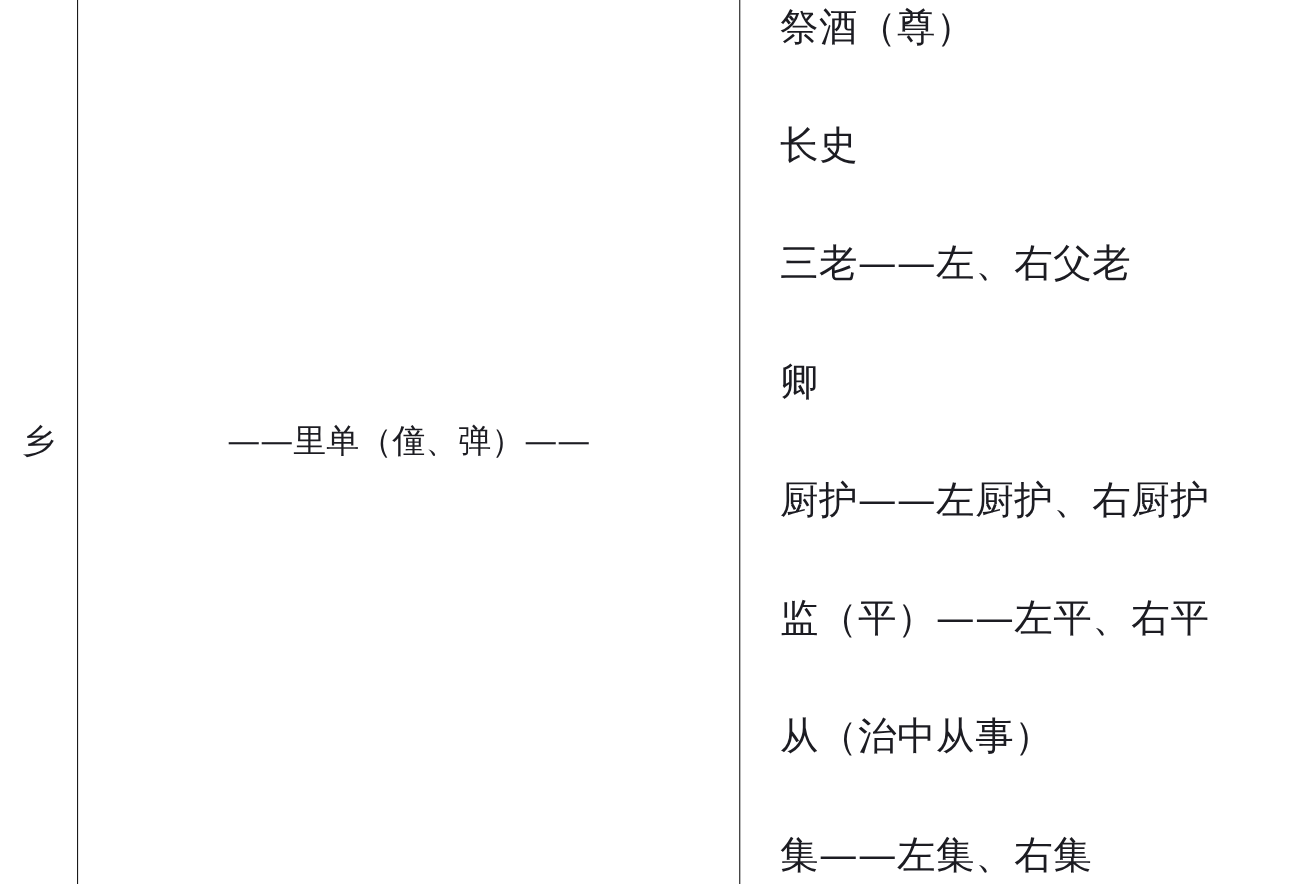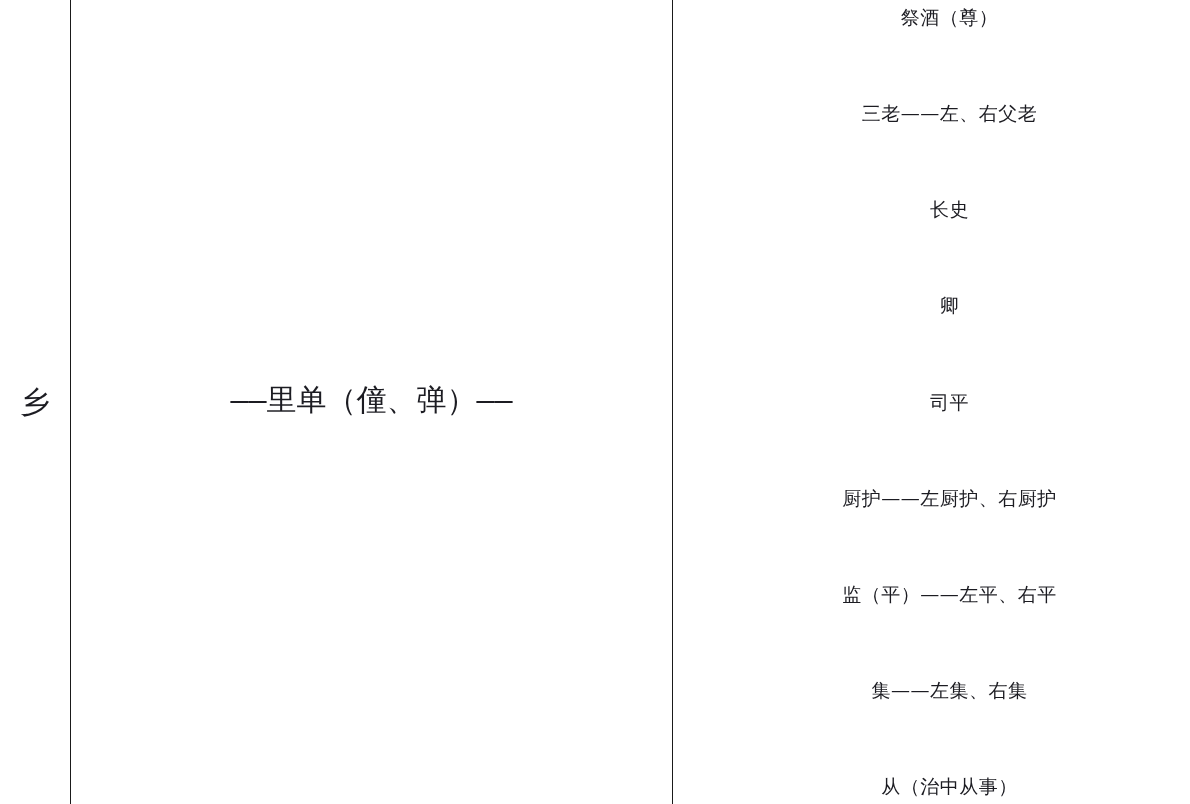--- a/index.html
+++ b/index.html
@@ -62,21 +62,20 @@
   
   .col-mid {
     position: absolute;
     left: 71px;
     top: 0;
     width: 601px;
     height: 804px;
     display: flex;
     align-items: center;
     justify-content: center;
-    font-family: Liberation Mono, monospace;
   }
   .col-mid .line {
     font-size: 30px;
     line-height: 1;
     white-space: nowrap;
     text-align: center;
   }
 
   
   .col-right {
@@ -85,25 +84,24 @@
     top: 0;
     width: 517px;
     height: 804px;
     padding: 8px 0 8px 36px;
     box-sizing: border-box;
     display: flex;
     flex-direction: column;
     justify-content: space-between;
   }
   .col-right .item {
-    font-size: 19px;
+    font-size: 35px;
     line-height: 1.0;
     white-space: nowrap;
     letter-spacing: 0.5px;
-    text-align: center;
   }
 </style>
 </head>
 <body>
 
 <div class="page">
   <div class="table">
 
     <div class="rule rule-1"></div>
     <div class="rule rule-2"></div>
@@ -111,24 +109,23 @@
     <div class="col-left">
       <span class="ch">乡</span>
     </div>
 
     <div class="col-mid">
       <span class="line">——里单（僮、弹）——</span>
     </div>
 
     <div class="col-right">
       <div class="item">祭酒（尊）</div>
+      <div class="item">长史</div>
       <div class="item">三老——左、右父老</div>
-      <div class="item">长史</div>
       <div class="item">卿</div>
-      <div class="item">司平</div>
       <div class="item">厨护——左厨护、右厨护</div>
       <div class="item">监（平）——左平、右平</div>
+      <div class="item">从（治中从事）</div>
       <div class="item">集——左集、右集</div>
-      <div class="item">从（治中从事）</div>
     </div>
 
   </div>
 </div>
 
 </body></html>

